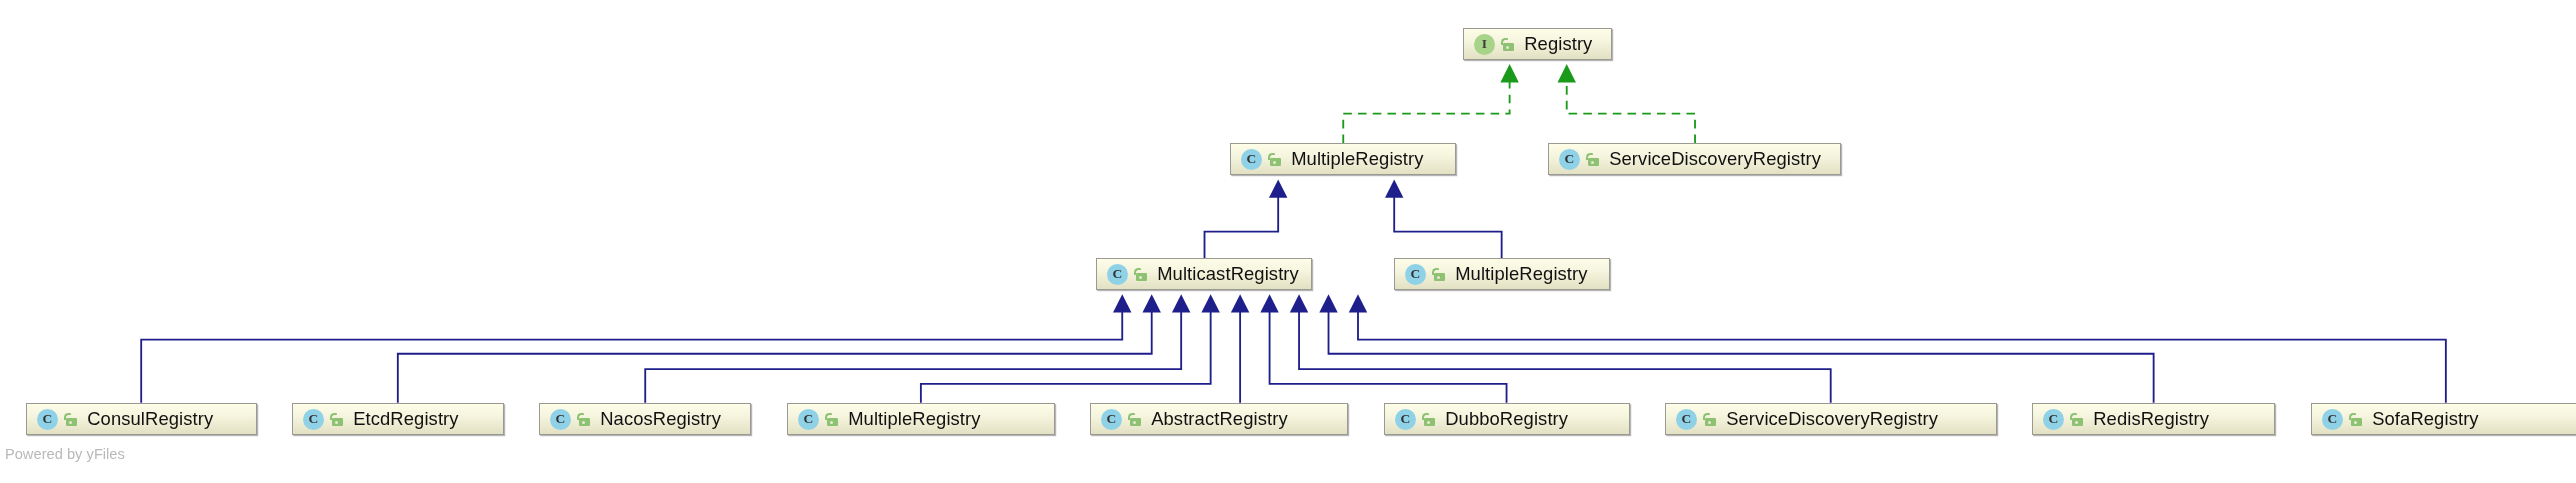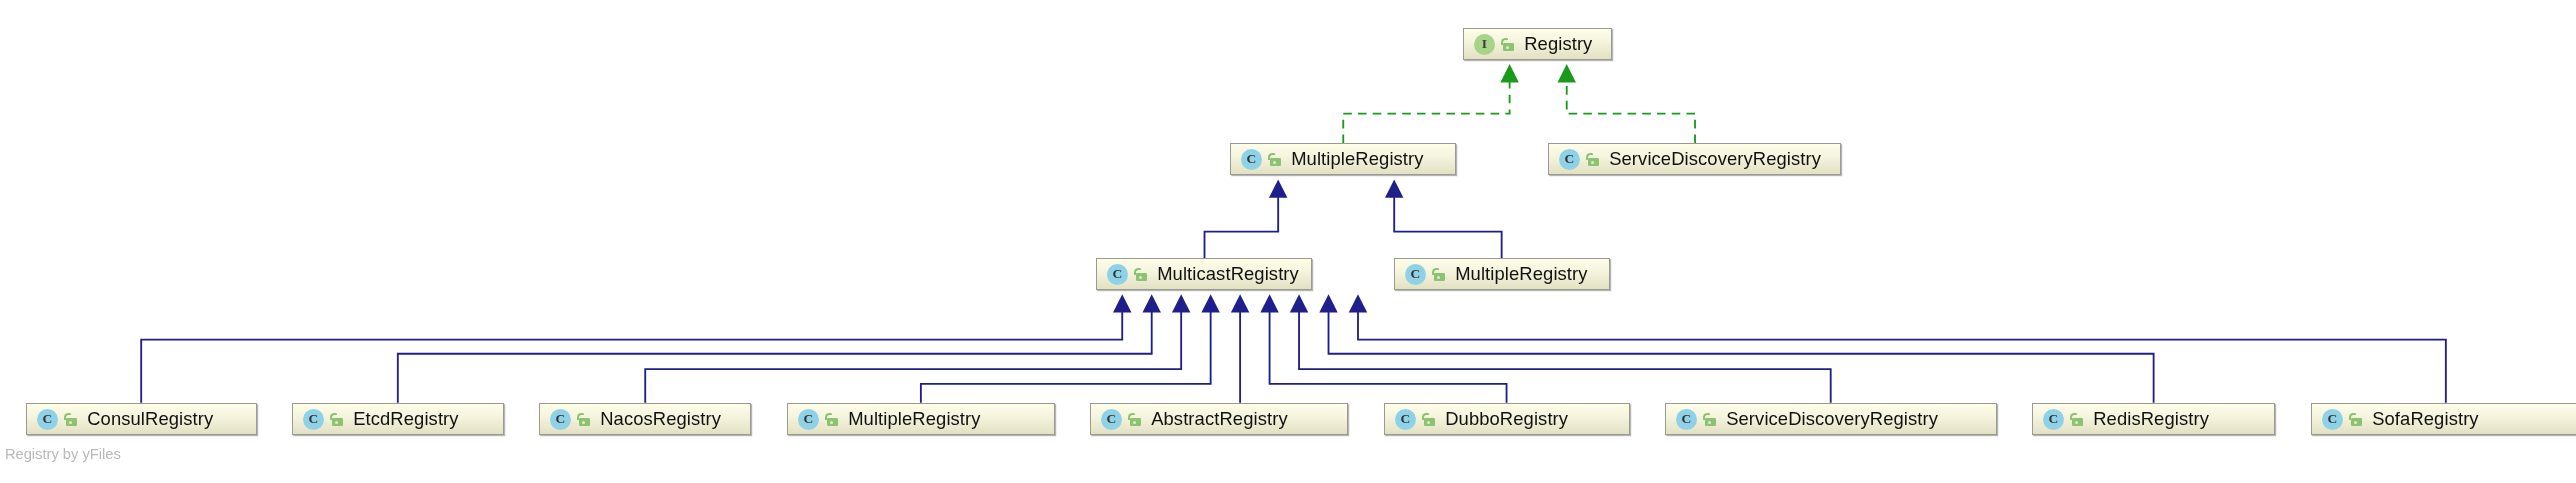--- a/index.html
+++ b/index.html
@@ -203,15 +203,15 @@
         <div class="lock">
           <div class="sh"></div>
           <div class="body"></div>
           <div class="kh"></div>
         </div>
         <div class="nm">SofaRegistry</div>
       </div>
     </div>
 
 
-  <div id="credit">Registry by yFiles</div>
+  <div id="credit">Powered by yFiles</div>
 </div>
 
 
 </body></html>

